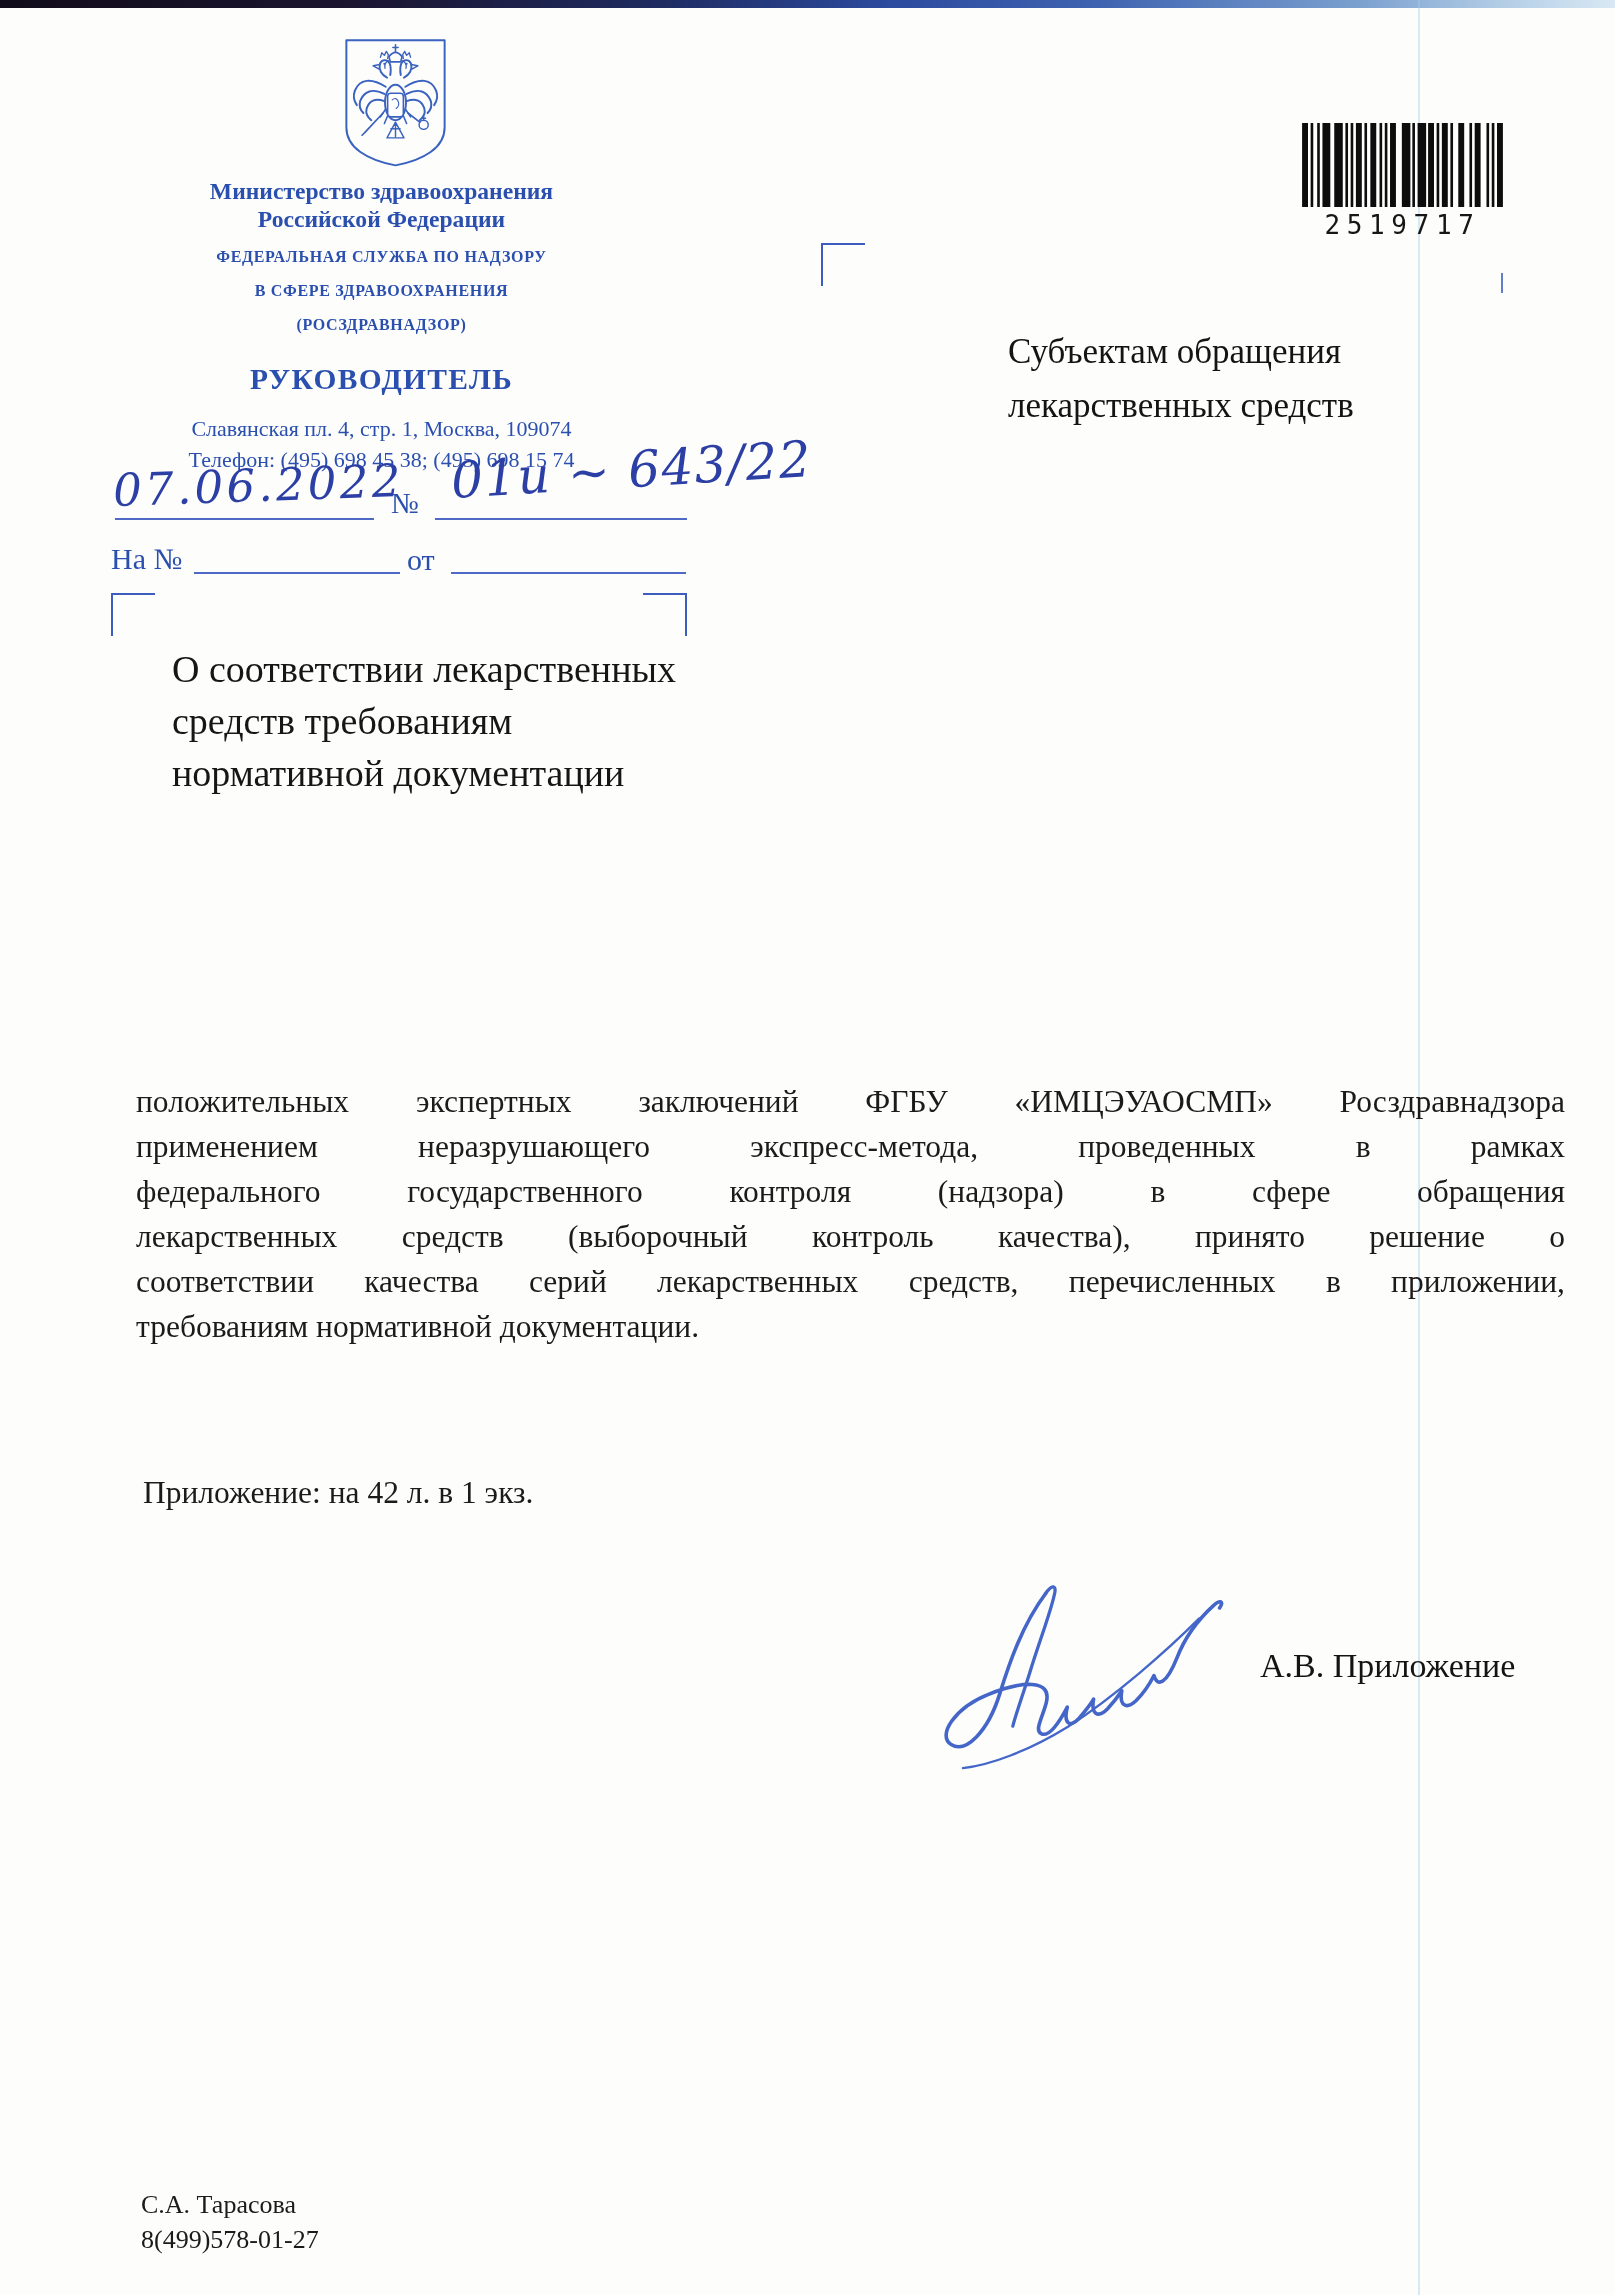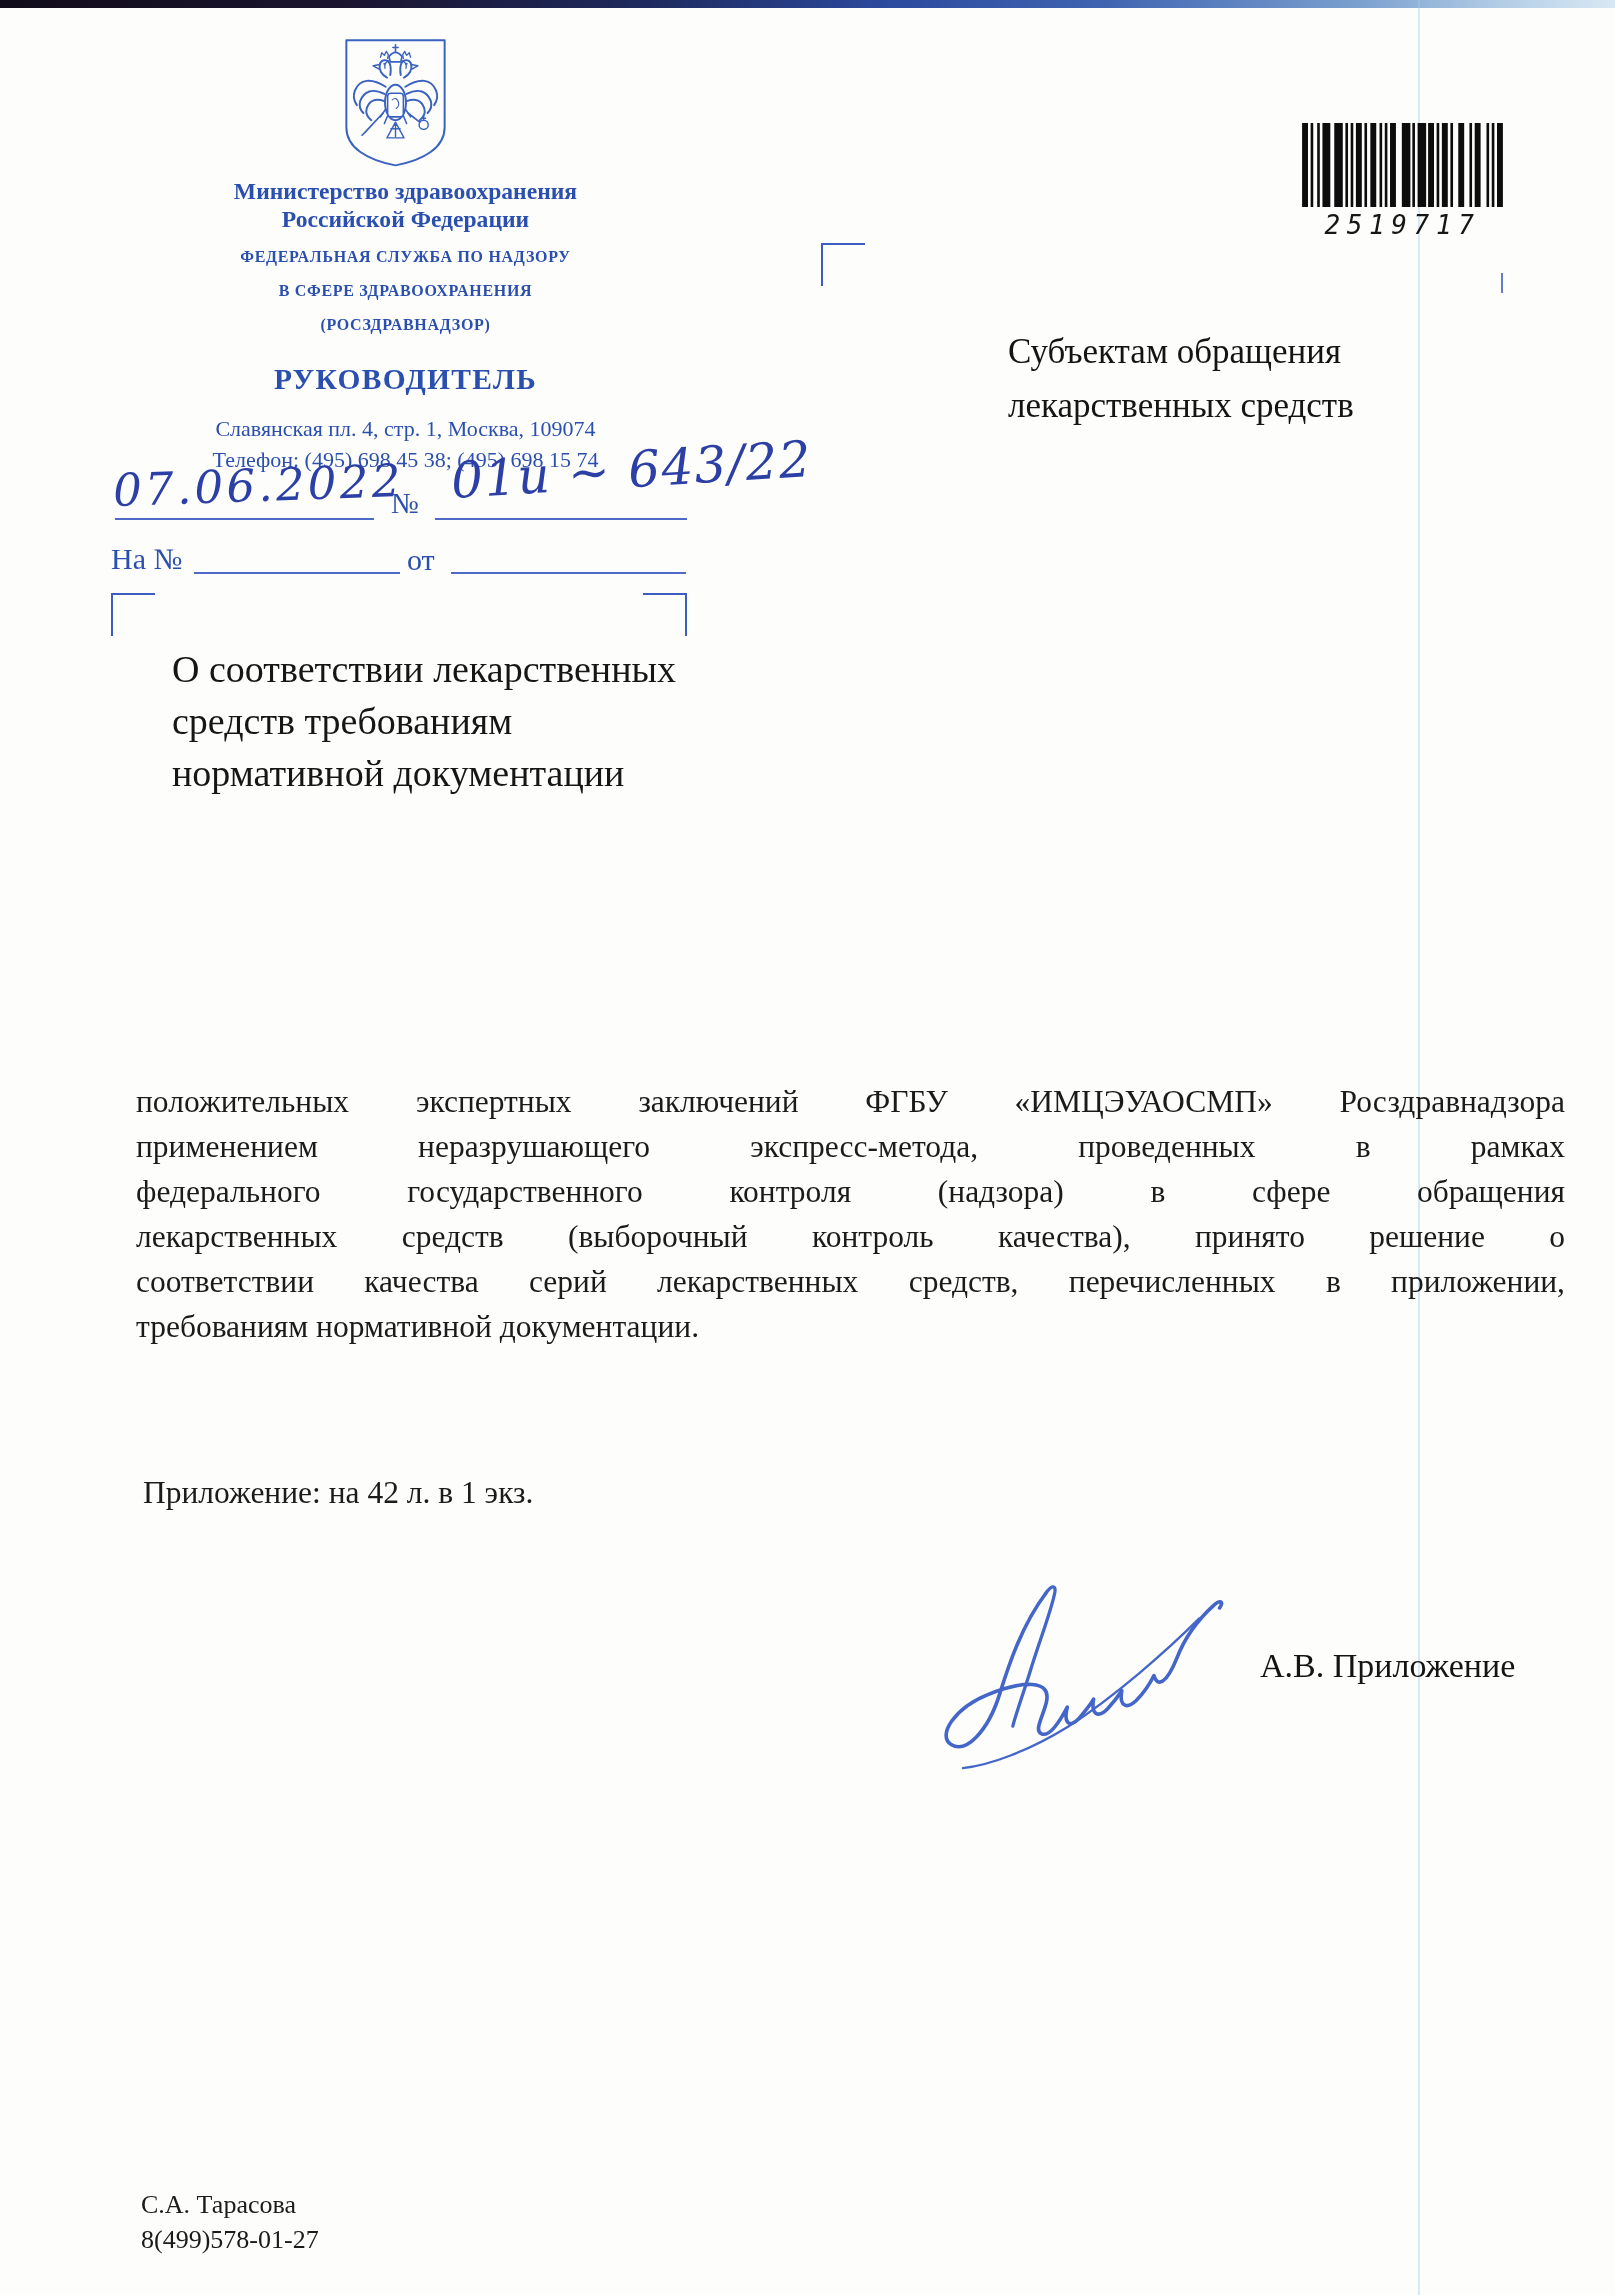--- a/index.html
+++ b/index.html
@@ -4,31 +4,31 @@
 <style>
   html,body{margin:0;padding:0;background:#ffffff;}
   .page{position:relative;width:1616px;height:2295px;background:#fdfdfc;overflow:hidden;
         font-family:"Liberation Serif",serif;color:#1b1b1b;}
   
   .scan-top{position:absolute;left:0;top:0;width:1616px;height:7.9px;
     background:linear-gradient(90deg,#120d1a 0%,#1b1530 22%,#1e2a5e 40%,#2c4a9e 55%,#3f63b0 68%,#7aa0cf 84%,#b9d2e8 94%,#d9e8f4 100%);}
   .scan-vline{position:absolute;top:0;width:2px;height:2295px;background:rgba(160,205,235,.42);}
   .tick{position:absolute;background:#3c5cc0;opacity:.8;}
   
-  .lh{position:absolute;left:104px;width:603px;text-align:center;color:#2a4fae;}
+  .lh{position:absolute;left:80px;width:603px;text-align:center;color:#2a4fae;}
   .ministry{top:177px;font-size:23.6px;line-height:28px;font-weight:bold;}
   .service{top:240px;font-size:16px;line-height:34px;font-weight:bold;letter-spacing:0.7px;}
   .post{top:363px;font-size:29.5px;font-weight:bold;letter-spacing:1.3px;}
   .addr{top:416px;font-size:22px;}
   .phone{top:447px;font-size:22px;}
   
   .emblem{position:absolute;left:341px;top:37px;}
   
   .barcode{position:absolute;left:1302px;top:123px;width:201px;text-align:center;}
-  .barcode .num{font-family:"DejaVu Sans Mono",monospace;font-size:26px;letter-spacing:6.6px;color:#161616;margin-top:1.3px;font-style:italic;}
+  .barcode .num{font-family:"DejaVu Sans Mono",monospace;font-size:26px;letter-spacing:6.6px;color:#161616;margin-top:1.3px;}
   
   .corner{position:absolute;width:42px;height:41px;border-top:2px solid #3c5cc0;}
   .corner.l{border-left:2px solid #3c5cc0;}
   .corner.r{border-right:2px solid #3c5cc0;}
   
   .recipient{position:absolute;left:1008px;top:325px;font-size:35px;line-height:54px;color:#141414;}
   
   .hand{position:absolute;font-family:"DejaVu Serif",serif;font-style:italic;color:#2c3fa4;white-space:nowrap;}
   .hw-date{left:113px;top:459px;font-size:45px;letter-spacing:3.3px;transform:rotate(-2deg);}
   .hw-num{left:451px;top:441px;font-size:50px;letter-spacing:1.3px;transform:rotate(-3.5deg);}

